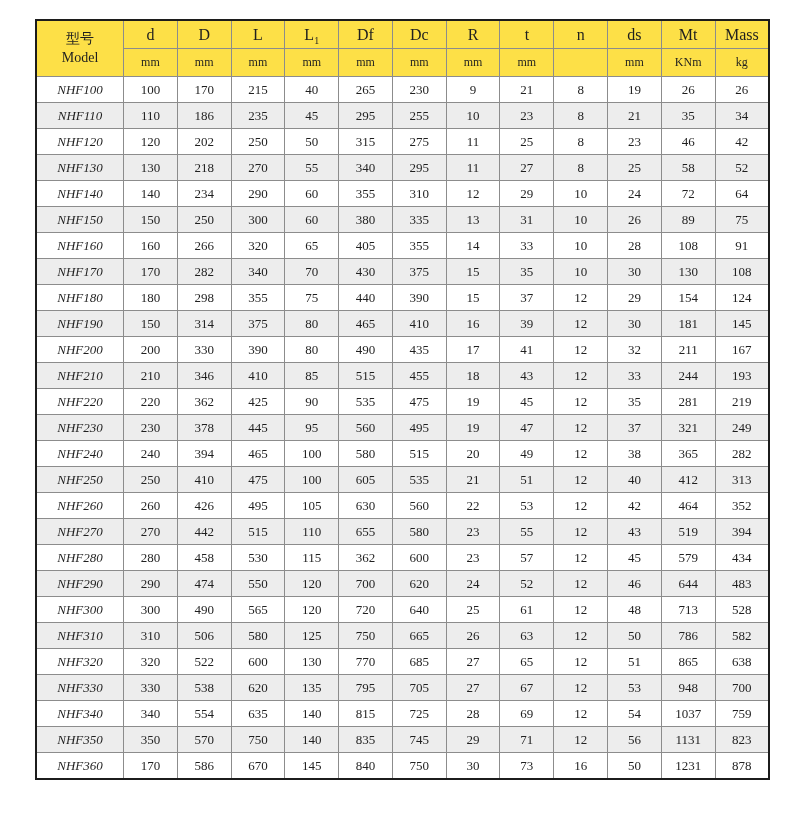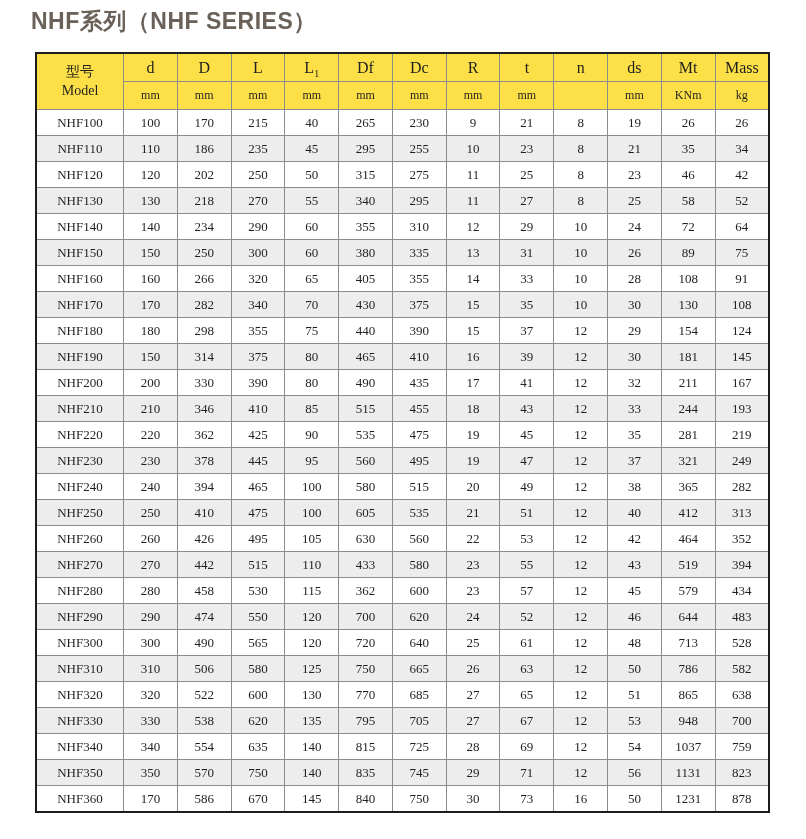--- a/index.html
+++ b/index.html
@@ -63,27 +63,27 @@
   tbody td {
     height: 25px;
     font-size: 13px;
     background: #ffffff;
   }
   tbody tr.alt td {
     background: #ededed;
   }
   tbody td.model {
     font-size: 13px;
+    font-style: italic;
   }
 </style>
 </head>
 <body>
 
 <div class="page">
-  <h1 class="page-title">NHF系列（NHF SERIES）</h1>
 
   <table class="spec-table">
     <thead>
       <tr class="header-name-row">
         <th class="model-header" rowspan="2">
           <div>型号</div>
           <div>Model</div>
         </th>
 
       <th>d</th>
@@ -371,21 +371,21 @@
           <td>42</td>
           <td>464</td>
           <td>352</td>
         </tr>
         <tr class="alt">
           <td class="model">NHF270</td>
           <td>270</td>
           <td>442</td>
           <td>515</td>
           <td>110</td>
-          <td>433</td>
+          <td>655</td>
           <td>580</td>
           <td>23</td>
           <td>55</td>
           <td>12</td>
           <td>43</td>
           <td>519</td>
           <td>394</td>
         </tr>
         <tr>
           <td class="model">NHF280</td>

